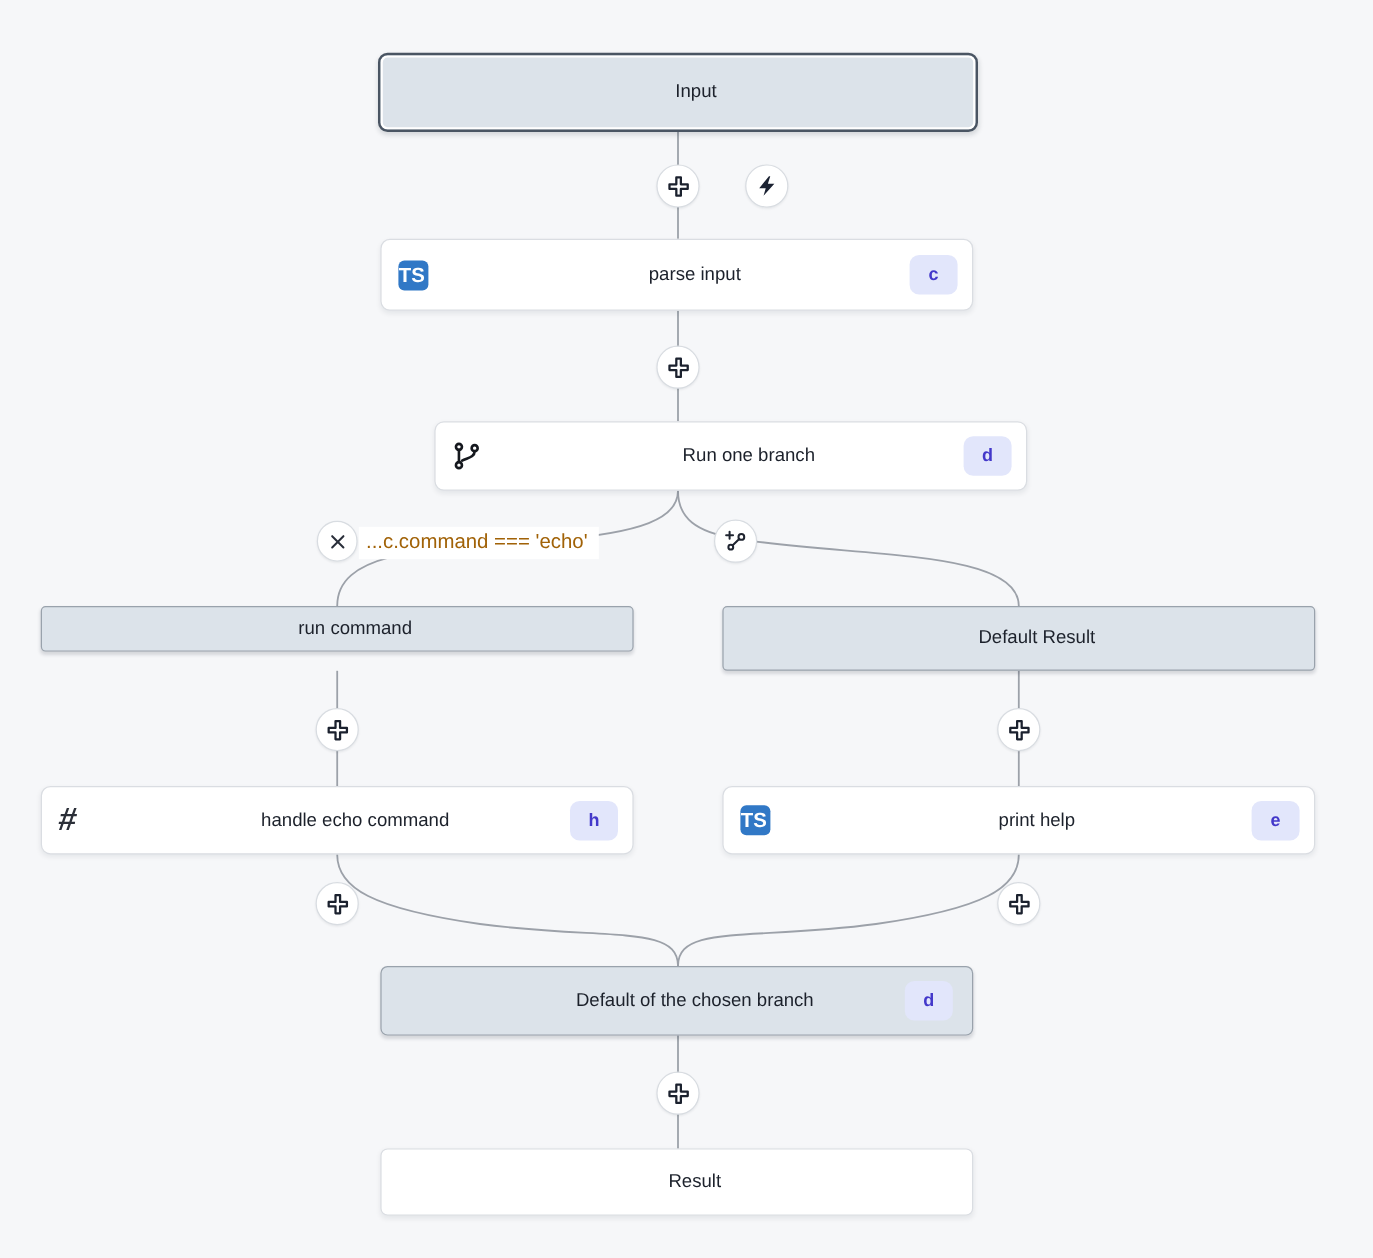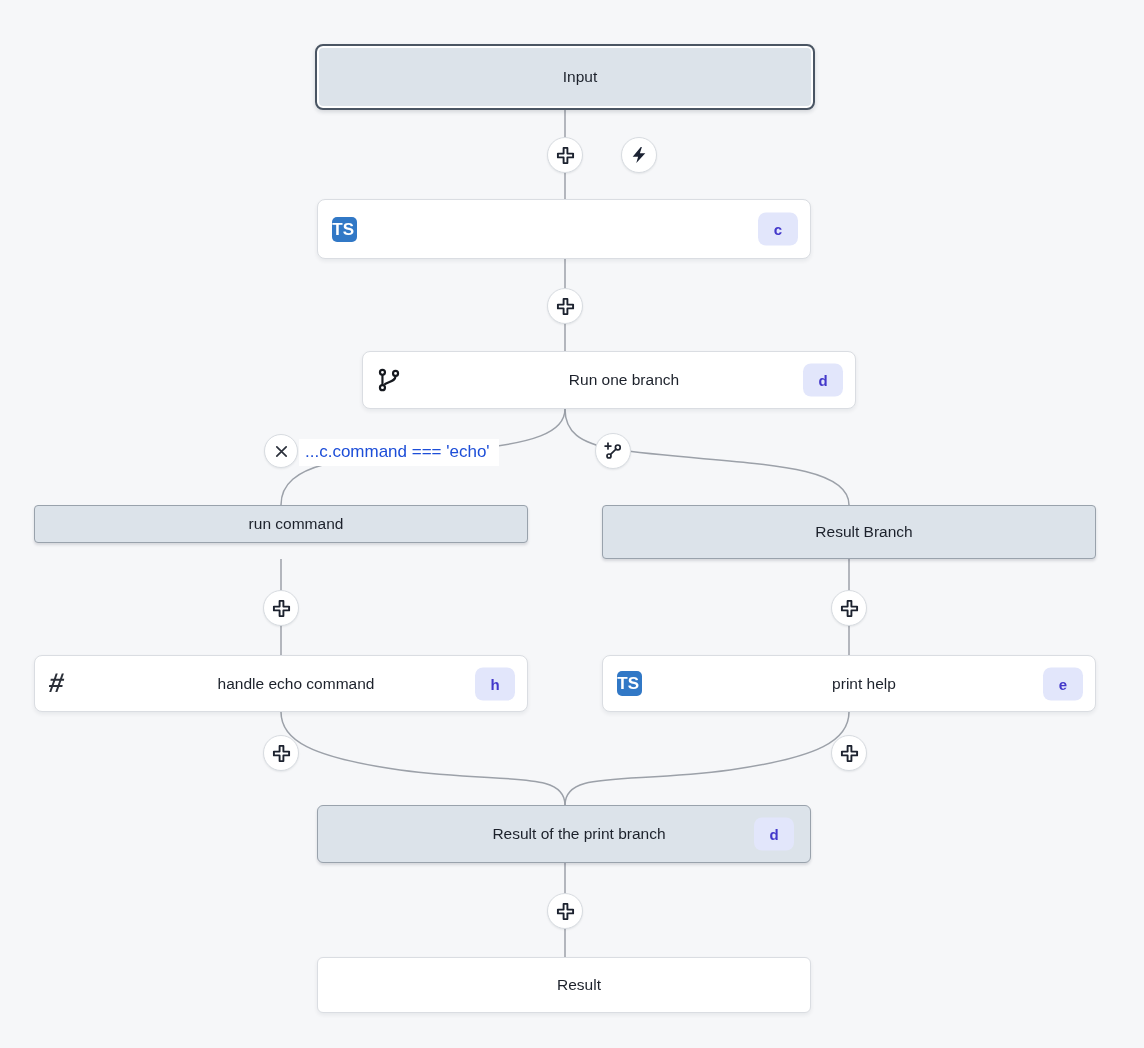--- a/index.html
+++ b/index.html
@@ -46,21 +46,21 @@
   }
   .gb-icon{flex:0 0 auto;display:flex;}
   .port{
     position:absolute;width:36px;height:36px;border-radius:50%;
     background:#ffffff;border:1px solid #d8dce1;box-sizing:border-box;
     display:flex;align-items:center;justify-content:center;
     box-shadow:0 1px 2px rgba(16,24,40,.08);
   }
   .cond-label{
     position:absolute;background:#ffffff;padding:3px 9px 4px 6px;
-    font-size:17px;color:#1d4ed8;white-space:nowrap;
+    font-size:17px;color:#a16207;white-space:nowrap;
   }
 </style>
 </head>
 <body>
 
 <div id="canvas">
 
   <svg class="edges">
     <g stroke="#9ca1a9" stroke-width="1.5" fill="none">
       <line x1="565" y1="110" x2="565" y2="199"></line>
@@ -85,20 +85,21 @@
     </svg>
   </div>
   <div class="port" style="left:621px;top:137px;">
     <svg width="18" height="18" viewBox="0 0 20 20">
       <path d="M12 1 L3 12 h6 l-2 7 L17 8 h-6 l2.2 -7 z" fill="#1b2232"></path>
     </svg>
   </div>
 
   <div class="node node-white" style="left:317px;top:199px;width:494px;height:60px;">
     <span class="ts-icon">TS</span>
+    <span class="center-label">parse input</span>
     <span class="badge">c</span>
   </div>
 
   <div class="port" style="left:547px;top:288px;">
     <svg width="19" height="19" viewBox="0 0 20 20">
       <path d="M8 2 h4 v6 h6 v4 h-6 v6 h-4 v-6 H2 V8 h6 z" fill="#ffffff" stroke="#1b212e" stroke-width="2" stroke-linejoin="round"></path>
     </svg>
   </div>
 
   <div class="node node-white" style="left:317px;top:351px;width:494px;height:58px;margin-left:45px;">
@@ -128,21 +129,21 @@
       <circle cx="6" cy="15" r="2"></circle>
       <circle cx="14.8" cy="6.4" r="2.4"></circle>
       <line x1="7.6" y1="13.4" x2="13" y2="8.2"></line>
     </svg>
   </div>
 
   <div class="node node-gray" style="left:34px;top:505px;width:494px;height:38px;">
     <span class="center-label">run command</span>
   </div>
   <div class="node node-gray" style="left:602px;top:505px;width:494px;height:54px;">
-    <span class="center-label">Result Branch</span>
+    <span class="center-label">Default Result</span>
   </div>
 
   <div class="port" style="left:263px;top:590px;">
     <svg width="19" height="19" viewBox="0 0 20 20">
       <path d="M8 2 h4 v6 h6 v4 h-6 v6 h-4 v-6 H2 V8 h6 z" fill="#ffffff" stroke="#1b212e" stroke-width="2" stroke-linejoin="round"></path>
     </svg>
   </div>
   <div class="port" style="left:831px;top:590px;">
     <svg width="19" height="19" viewBox="0 0 20 20">
       <path d="M8 2 h4 v6 h6 v4 h-6 v6 h-4 v-6 H2 V8 h6 z" fill="#ffffff" stroke="#1b212e" stroke-width="2" stroke-linejoin="round"></path>
@@ -165,21 +166,21 @@
       <path d="M8 2 h4 v6 h6 v4 h-6 v6 h-4 v-6 H2 V8 h6 z" fill="#ffffff" stroke="#1b212e" stroke-width="2" stroke-linejoin="round"></path>
     </svg>
   </div>
   <div class="port" style="left:831px;top:735px;">
     <svg width="19" height="19" viewBox="0 0 20 20">
       <path d="M8 2 h4 v6 h6 v4 h-6 v6 h-4 v-6 H2 V8 h6 z" fill="#ffffff" stroke="#1b212e" stroke-width="2" stroke-linejoin="round"></path>
     </svg>
   </div>
 
   <div class="node node-gray" style="left:317px;top:805px;width:494px;height:58px;border-radius:6px;">
-    <span class="center-label">Result of the print branch</span>
+    <span class="center-label">Default of the chosen branch</span>
     <span class="badge badge-inset">d</span>
   </div>
 
   <div class="port" style="left:547px;top:893px;">
     <svg width="19" height="19" viewBox="0 0 20 20">
       <path d="M8 2 h4 v6 h6 v4 h-6 v6 h-4 v-6 H2 V8 h6 z" fill="#ffffff" stroke="#1b212e" stroke-width="2" stroke-linejoin="round"></path>
     </svg>
   </div>
 
   <div class="node node-white" style="left:317px;top:957px;width:494px;height:56px;border-radius:6px;">

